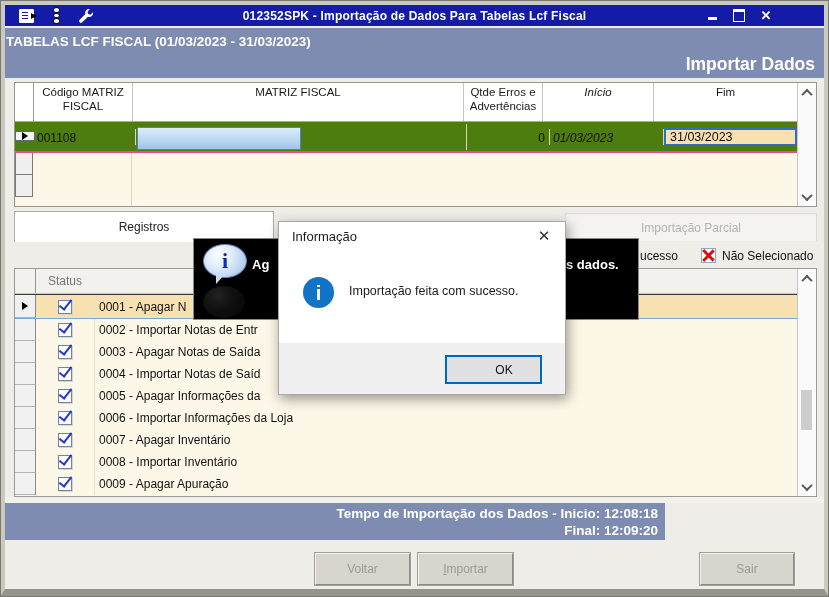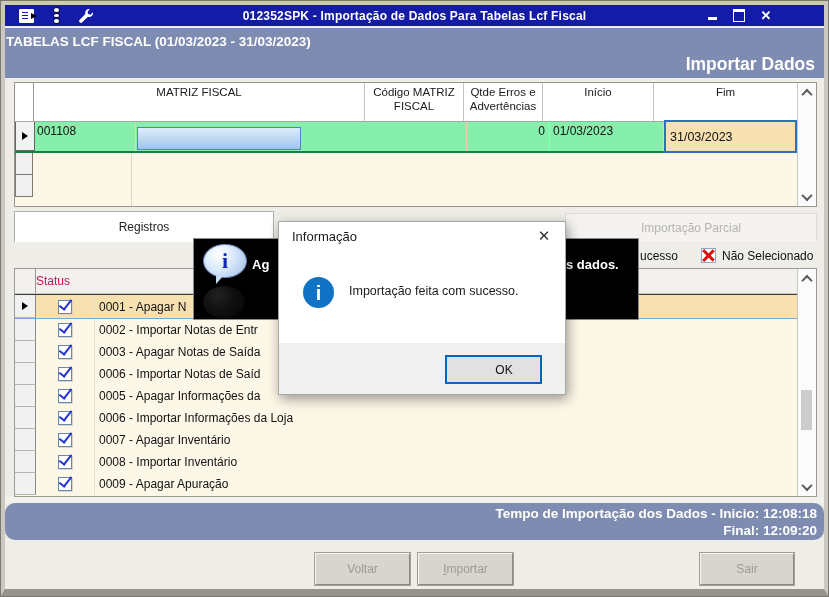--- a/index.html
+++ b/index.html
@@ -38,28 +38,28 @@
 
   
   .grid{position:absolute;left:14px;top:82px;width:801px;height:123px;background:#fdf7e7;
     border:1px solid #98968f;}
   .g-inner{position:absolute;left:0;top:0;right:18px;bottom:0;display:flex;flex-direction:column;}
   .g-row{display:flex;}
   .w-marker{width:18px;flex:none;}
   .w1{width:98px;flex:none;}
   .w2{width:330px;flex:none;}
   .w3{width:78px;flex:none;}
-  .w4{width:110px;flex:none;}
+  .w4{width:110px;flex:none;font-style:italic;}
   .w5{flex:1;}
   .g-head{height:38px;background:#fff;border-bottom:1px solid #aaa8a2;}
   .g-head .gc{border-right:1px solid #c6c4c0;font-size:11.5px;color:#1a1a1a;
     display:flex;align-items:flex-start;justify-content:center;text-align:center;
     padding-top:3px;line-height:1.2;}
   .g-head .w-marker{background:#fff;border-right:1px solid #9b9993;}
-  .g-data{height:29px;background:#86efac;border-bottom:2px solid #15803d;}
+  .g-data{height:29px;background:#4d7c0f;border-bottom:2px solid #ec4899;align-items:center;}
   .g-data .gc{border-right:1px solid #e6d5aa;font-size:12px;color:#111;display:flex;align-items:center;}
   .g-data .w-marker{background:#f2f2f2;border:1px solid #666;border-top:none;justify-content:center;}
   .tri{width:0;height:0;border-left:6px solid #000;border-top:4px solid transparent;border-bottom:4px solid transparent;}
   .cell-code{padding-left:2px;align-items:flex-start !important;padding-top:2px;}
   .bluecell{width:162px;height:21px;margin:3px 0 0 1px;border:1px solid #4b87bf;
     background:linear-gradient(180deg,#ddedfc 0%,#bcd7f0 55%,#9ec5e8 100%);}
   .cell-num{justify-content:flex-end;padding-right:4px;align-items:flex-start !important;padding-top:2px;}
   .cell-date{padding-left:3px;align-items:flex-start !important;padding-top:2px;}
   .fimcell{flex:1;height:100%;border:2px solid #2e6fc0;display:flex;align-items:center;
     padding-left:4px;font-size:12.5px;background:#f8e1b0;}
@@ -91,21 +91,21 @@
   .xicon{position:absolute;left:701px;top:248px;width:13px;height:13px;background:#fff;border:1px solid #90a8c8;}
   .xicon::before,.xicon::after{content:"";position:absolute;left:5px;top:-1px;width:2.5px;height:15px;background:#dc1010;}
   .xicon::before{transform:rotate(45deg);} .xicon::after{transform:rotate(-45deg);}
 
   
   .list{position:absolute;left:14px;top:268px;width:801px;height:227px;background:#fdf7e7;
     border:1px solid #9c9a96;}
   .l-inner{position:absolute;left:0;top:0;right:18px;bottom:0;display:flex;flex-direction:column;}
   .l-head{height:24px;background:#f3f1ed;border-bottom:1px solid #c9c7c2;display:flex;align-items:center;}
   .l-head .hmarker{width:20px;align-self:stretch;border-right:1px solid #9b9993;}
-  .l-head .htxt{width:58px;font-size:12px;color:#be185d;}
+  .l-head .htxt{width:58px;text-align:center;font-size:12px;color:#737373;}
   .lrow{display:flex;height:22px;align-items:center;}
   .lmarker{width:20px;align-self:stretch;background:#f1f1f1;border-right:1px solid #8b8984;
     border-bottom:1px solid #b7b5b0;display:flex;align-items:center;justify-content:center;}
   .lstatus{width:58px;display:flex;justify-content:center;}
   .ldesc{flex:1;align-self:stretch;display:flex;align-items:center;padding-left:4px;
     font-size:12px;color:#111;border-left:1px solid #e6e1d0;white-space:nowrap;overflow:hidden;}
   .lrow.selected{background:#f8e1b0;border-top:1px solid #3c3c3c;border-bottom:1px solid #76a9dd;height:23px;}
   .chk{width:12px;height:12px;background:#fff;border:1px solid #6a86a8;position:relative;
     box-shadow:1px 1px 0 #d8d5cd;}
   .chk::after{content:"";position:absolute;left:3px;top:-4px;width:5px;height:11px;
@@ -134,23 +134,23 @@
   .dlg-icon{position:absolute;left:24px;top:55px;width:31px;height:31px;border-radius:50%;
     background:#1173c5;color:#fff;display:flex;align-items:center;justify-content:center;
     font-weight:bold;font-size:20px;line-height:1;}
   .dlg-msg{position:absolute;left:70px;top:62px;font-size:12.5px;color:#1b1b1b;}
   .dlg-footer{position:absolute;left:0;right:0;bottom:0;height:51px;background:#f0f0f0;}
   .dlg-ok{position:absolute;right:23px;bottom:10px;width:72px;height:25px;background:#e1e1e1;
     border:2px solid #0067c0;font-size:12px;color:#111;display:flex;align-items:center;justify-content:center;padding-left:21px;}
 
   
   .sep{position:absolute;left:5px;top:497px;width:819px;height:6px;background:#f3f1ec;}
-  .statusband{position:absolute;left:5px;top:503px;width:819px;height:37px;background:#7d8cb0;
+  .statusband{position:absolute;left:5px;top:503px;width:660px;height:37px;background:#7d8cb0;
     text-align:right;padding:2px 7px 0 0;box-sizing:border-box;color:#fff;font-weight:bold;
-    font-size:13.5px;line-height:17px;border-radius:10px;}
+    font-size:13.5px;line-height:17px;}
 
   
   .btn{position:absolute;top:553px;height:30px;background:#d8d5ce;
     border:1px solid;border-color:#f6f4f0 #8c8982 #8c8982 #f6f4f0;outline:1px solid #a39f98;
     color:#9d9a94;font-size:12px;display:flex;align-items:center;justify-content:center;}
   .btn-voltar{left:315px;width:93px;}
   .btn-importar{left:418px;width:93px;}
   .btn-sair{left:700px;width:92px;}
   .btn-label{display:block;}
   .btn-importar .btn-label::first-letter{text-decoration:underline;}
@@ -188,22 +188,22 @@
 
   <div class="headerband">
     <div class="hb-title">TABELAS LCF FISCAL (01/03/2023 - 31/03/2023)</div>
     <div class="hb-action">Importar Dados</div>
   </div>
 
   <div class="grid">
     <div class="g-inner">
       <div class="g-row g-head">
         <div class="gc w-marker"></div>
+        <div class="gc w1">Código MATRIZ FISCAL</div>
         <div class="gc w2">MATRIZ FISCAL</div>
-        <div class="gc w1">Código MATRIZ FISCAL</div>
         <div class="gc w3">Qtde Erros e Advertências</div>
         <div class="gc w4">Início</div>
         <div class="gc w5">Fim</div>
       </div>
       <div class="g-row g-data">
         <div class="gc w-marker">
             <span class="tri"></span>
           </div>
         <div class="gc w1 cell-code">001108</div>
         <div class="gc w2">
@@ -267,21 +267,21 @@
         <div class="lstatus">
             <span class="chk"></span>
           </div>
         <div class="ldesc">0003 - Apagar Notas de Saída</div>
       </div>
       <div class="lrow">
         <div class="lmarker"></div>
         <div class="lstatus">
             <span class="chk"></span>
           </div>
-        <div class="ldesc">0006 - Importar Notas de Saíd</div>
+        <div class="ldesc">0004 - Importar Notas de Saíd</div>
       </div>
       <div class="lrow">
         <div class="lmarker"></div>
         <div class="lstatus">
             <span class="chk"></span>
           </div>
         <div class="ldesc">0005 - Apagar Informações da</div>
       </div>
       <div class="lrow">
         <div class="lmarker"></div>

